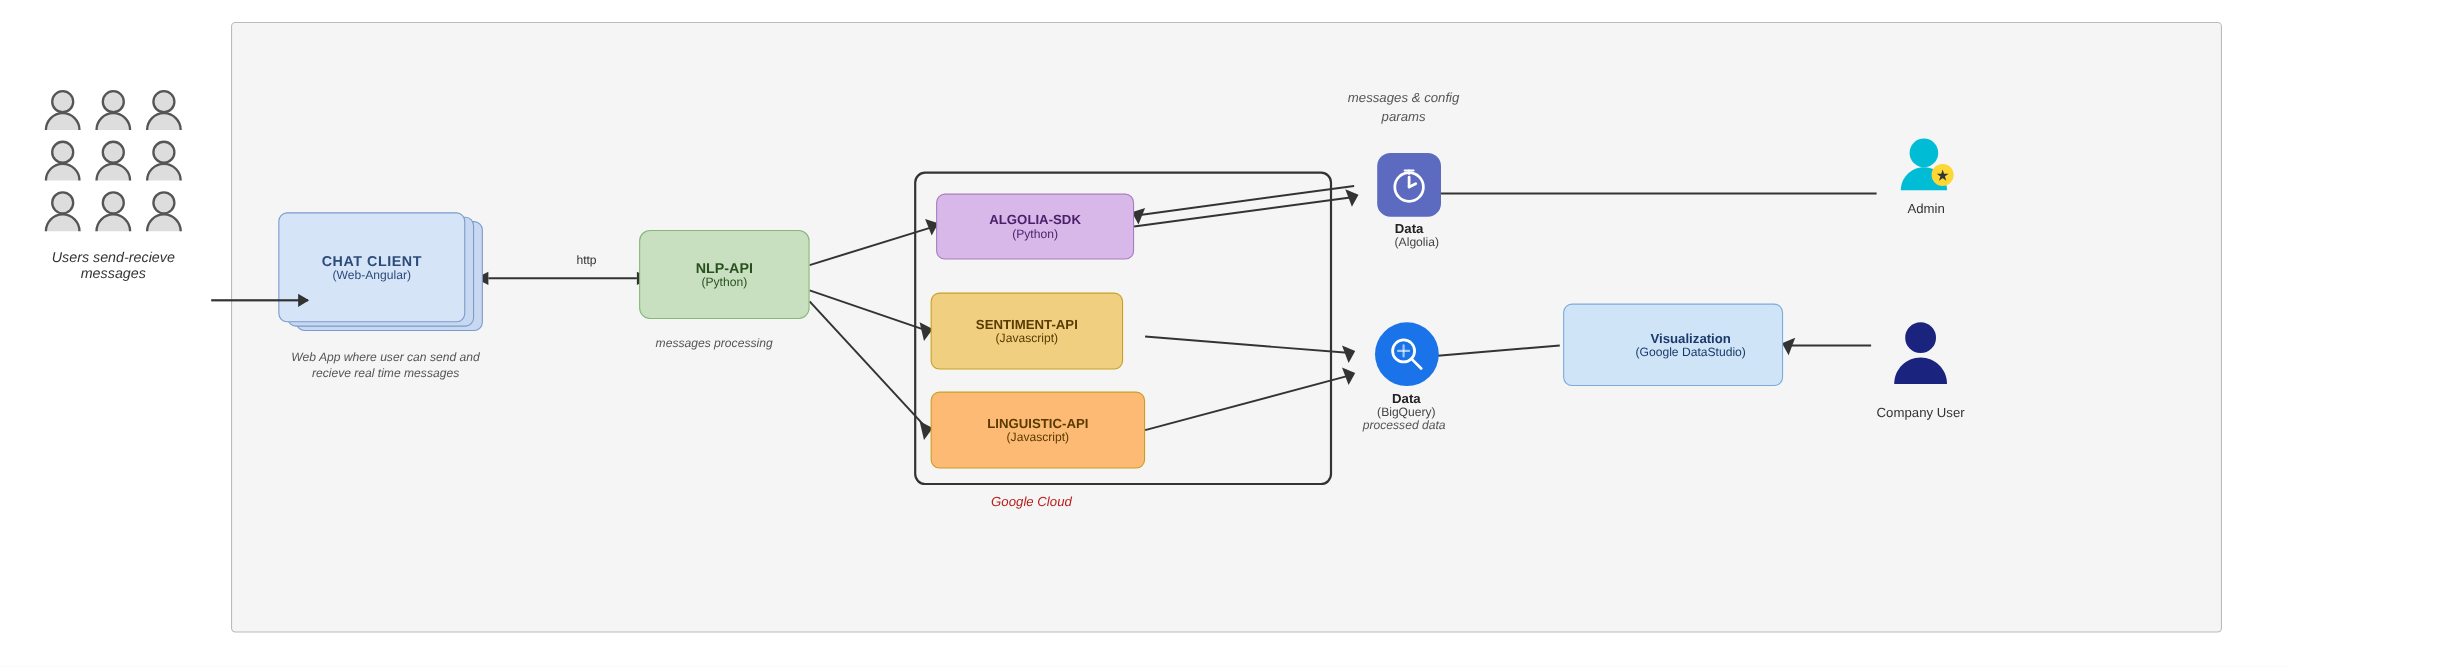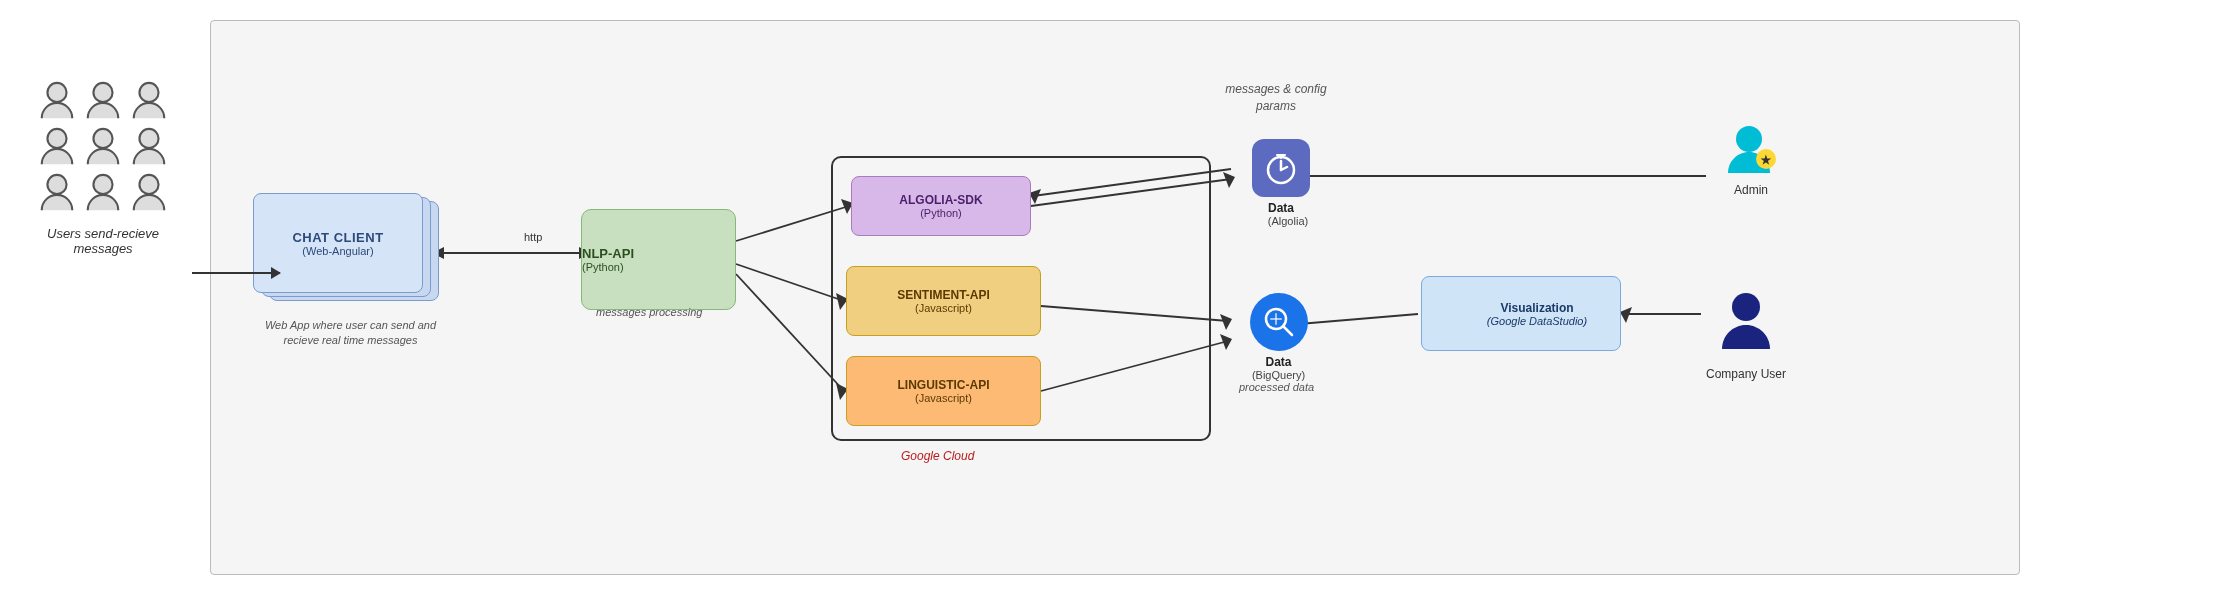--- a/index.html
+++ b/index.html
@@ -125,26 +125,27 @@
       text-align: center;
       line-height: 1.4;
     }
 
     
     .nlp-box {
       position: absolute;
       left: 370px;
       top: 188px;
       width: 155px;
-      height: 101px;
+      height: 81px;
       background: #c8e0c0;
       border: 1.5px solid #85b87a;
       border-radius: 10px;
       display: flex;
       flex-direction: column;
+      align-items: center;
       justify-content: center;
     }
     .nlp-box .title {
       font-weight: bold;
       font-size: 13px;
       color: #2a5020;
     }
     .nlp-box .subtitle {
       font-size: 11px;
       color: #2a5020;
@@ -203,21 +204,21 @@
     .algolia-sdk-box .subtitle {
       font-size: 11px;
       color: #4a1f6a;
     }
 
     
     .sentiment-box {
       position: absolute;
       left: 635px;
       top: 245px;
-      width: 195px;
+      width: 175px;
       height: 70px;
       background: #f0d080;
       border: 1.5px solid #c8a020;
       border-radius: 8px;
       display: flex;
       flex-direction: column;
       align-items: center;
       justify-content: center;
     }
     .sentiment-box .title {
@@ -364,21 +365,20 @@
       padding-left: 32px;
     }
     .visualization-box .title {
       font-weight: bold;
       font-size: 12px;
       color: #1a3a6a;
     }
     .visualization-box .subtitle {
       font-size: 11px;
       color: #1a3a6a;
-      font-style: italic;
     }
 
     
     .admin-user {
       position: absolute;
       left: 1500px;
       top: 100px;
       display: flex;
       flex-direction: column;
       align-items: center;

